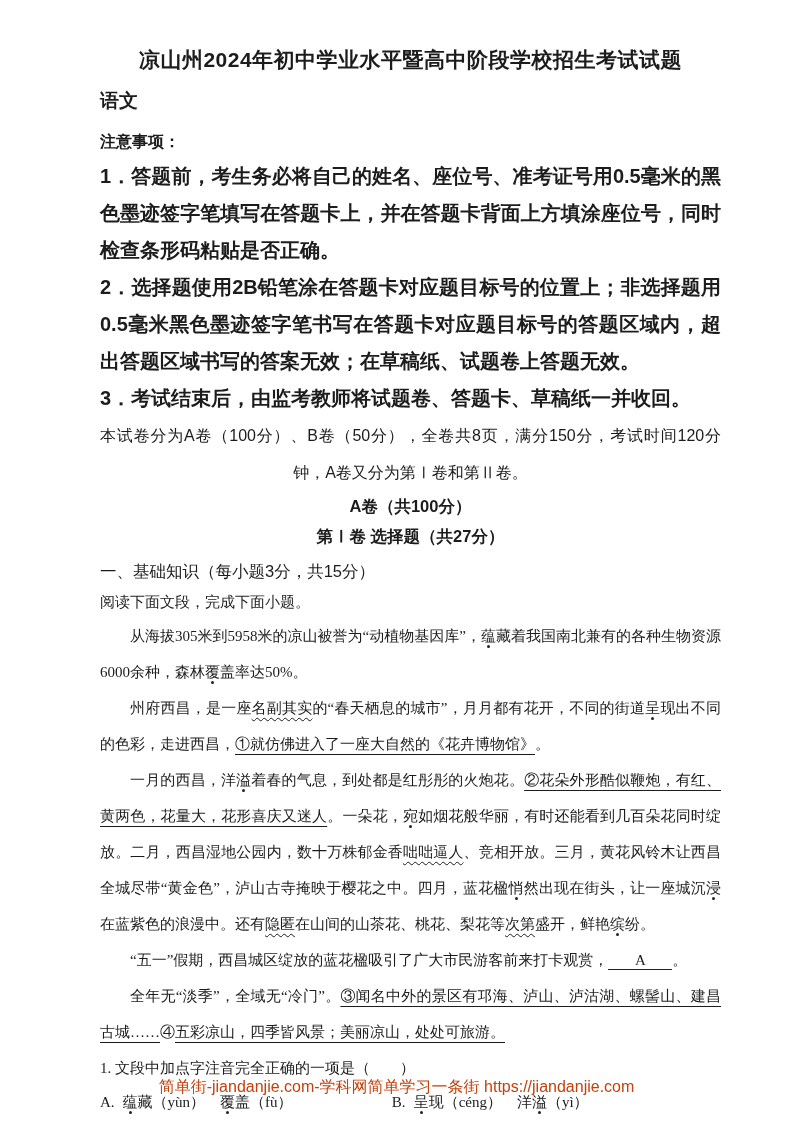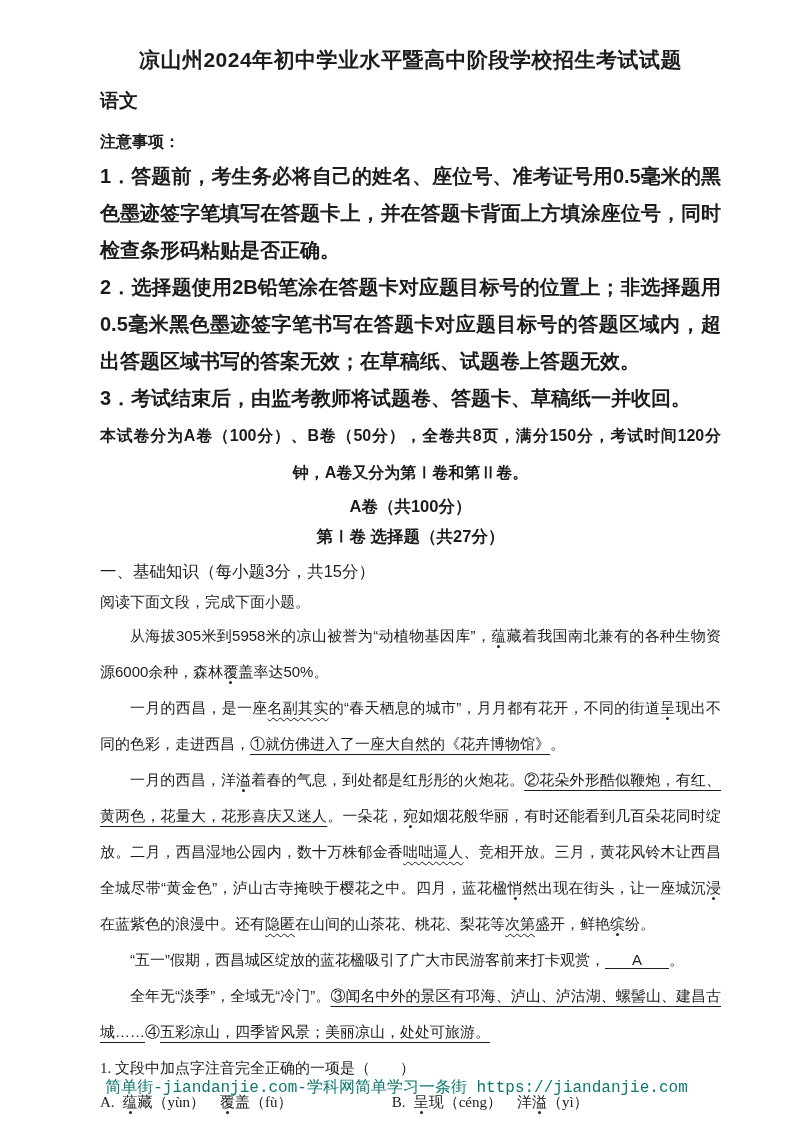--- a/index.html
+++ b/index.html
@@ -21,32 +21,32 @@
     font-size:19px; font-weight:bold; text-align:left;
     margin:0 0 12px 0;
   }
 
   .notice-heading { font-weight:bold; font-size:16px; line-height:32px; margin:0; }
   .notice-item {
     font-weight:bold; font-size:20px; line-height:37px;
     text-align:justify; margin:0;
   }
   .volume-info {
-    font-weight:bold; font-size:16px; line-height:37px;
+    font-weight:normal; font-size:16px; line-height:37px;
     text-align:justify; text-align-last:center; margin:0;
   }
   .center-line {
     font-weight:bold; font-size:16.5px; text-align:center;
     line-height:30px; margin:0;
   }
   .section-head { font-weight:normal; font-size:16.5px; line-height:32px; margin:4px 0 0 0; }
   .intro { font-size:15px; line-height:31px; margin:0; font-family:"Liberation Serif", serif; }
 
   .passage p {
-    font-family:Liberation Sans, sans-serif;
+    font-family:Liberation Serif, serif;
     font-size:15px; line-height:36px;
     text-align:justify; text-indent:2em; margin:0;
   }
 
   
   .em-dot { position:relative; }
   .em-dot::after {
     content:""; position:absolute; left:50%; margin-left:-1.5px; bottom:-4px;
     width:3px; height:3px; border-radius:50%; background:#222;
   }
@@ -66,22 +66,22 @@
   }
   .options {
     display:grid; grid-template-columns:47% 53%;
     font-family:"Liberation Serif", serif;
     font-size:15px; line-height:34px;
   }
   .opt-label { margin-right:8px; }
 
   .footer {
     position:absolute; left:0; right:0; bottom:24px;
-    text-align:center; color:#0f766e; font-size:16px;
-    font-family:Liberation Mono, monospace;
+    text-align:center; color:#c2410c; font-size:16px;
+    font-family:Liberation Sans, sans-serif;
   }
 </style>
 </head>
 <body>
 
 <div class="page">
 
   <h1 class="title">凉山州2024年初中学业水平暨高中阶段学校招生考试试题</h1>
   <h2 class="subject">语文</h2>
 
@@ -93,21 +93,21 @@
     <p class="volume-info">本试卷分为A卷（100分）、B卷（50分），全卷共8页，满分150分，考试时间120分钟，A卷又分为第Ⅰ卷和第Ⅱ卷。</p>
   </div>
 
   <p class="center-line">A卷（共100分）</p>
   <p class="center-line">第Ⅰ卷 选择题（共27分）</p>
   <p class="section-head">一、基础知识（每小题3分，共15分）</p>
   <p class="intro">阅读下面文段，完成下面小题。</p>
 
   <div class="passage" id="passage">
       <p><span>从海拔305米到5958米的凉山被誉为“动植物基因库”，</span><span class="em-dot">蕴</span><span>藏着我国南北兼有的各种生物资源6000余种，森林</span><span class="em-dot">覆</span><span>盖率达50%。</span></p>
-      <p><span>一月的西昌，是一座</span><span class="wavy">名副其实</span><span>的“春天栖息的城市”，月月都有花开，不同的街道</span><span class="em-dot">呈</span><span>现出不同的色彩，走进西昌，</span><span class="ul">①就仿佛进入了一座大自然的《花卉博物馆》</span><span>。</span></p>
+      <p><span>州府西昌，是一座</span><span class="wavy">名副其实</span><span>的“春天栖息的城市”，月月都有花开，不同的街道</span><span class="em-dot">呈</span><span>现出不同的色彩，走进西昌，</span><span class="ul">①就仿佛进入了一座大自然的《花卉博物馆》</span><span>。</span></p>
       <p><span>一月的西昌，洋</span><span class="em-dot">溢</span><span>着春的气息，到处都是红彤彤的火炮花。</span><span class="ul">②花朵外形酷似鞭炮，有红、黄两色，花量大，花形喜庆又迷人</span><span>。一朵花，</span><span class="em-dot">宛</span><span>如烟花般华丽，有时还能看到几百朵花同时绽放。二月，西昌湿地公园内，数十万株郁金香</span><span class="wavy">咄咄逼人</span><span>、竞相开放。三月，黄花风铃木让西昌全城尽带“黄金色”，泸山古寺掩映于樱花之中。四月，蓝花楹</span><span class="em-dot">悄</span><span>然出现在街头，让一座城沉</span><span class="em-dot">浸</span><span>在蓝紫色的浪漫中。还有</span><span class="wavy">隐匿</span><span>在山间的山茶花、桃花、梨花等</span><span class="wavy">次第</span><span>盛开，鲜艳</span><span class="em-dot">缤</span><span>纷。</span></p>
       <p><span>“五一”假期，西昌城区绽放的蓝花楹吸引了广大市民游客前来打卡观赏，</span><span class="blank">A</span><span>。</span></p>
       <p><span>全年无“淡季”，全域无“冷门”。</span><span class="ul">③闻名中外的景区有邛海、泸山、泸沽湖、螺髻山、建昌古城……</span><span>④</span><span class="ul">五彩凉山，四季皆风景；美丽凉山，处处可旅游。</span></p>
     </div>
 
   <p class="question">
     <span>1.</span>
     <span>文段中加点字注音完全正确的一项是（　　）</span>
   </p>
 

